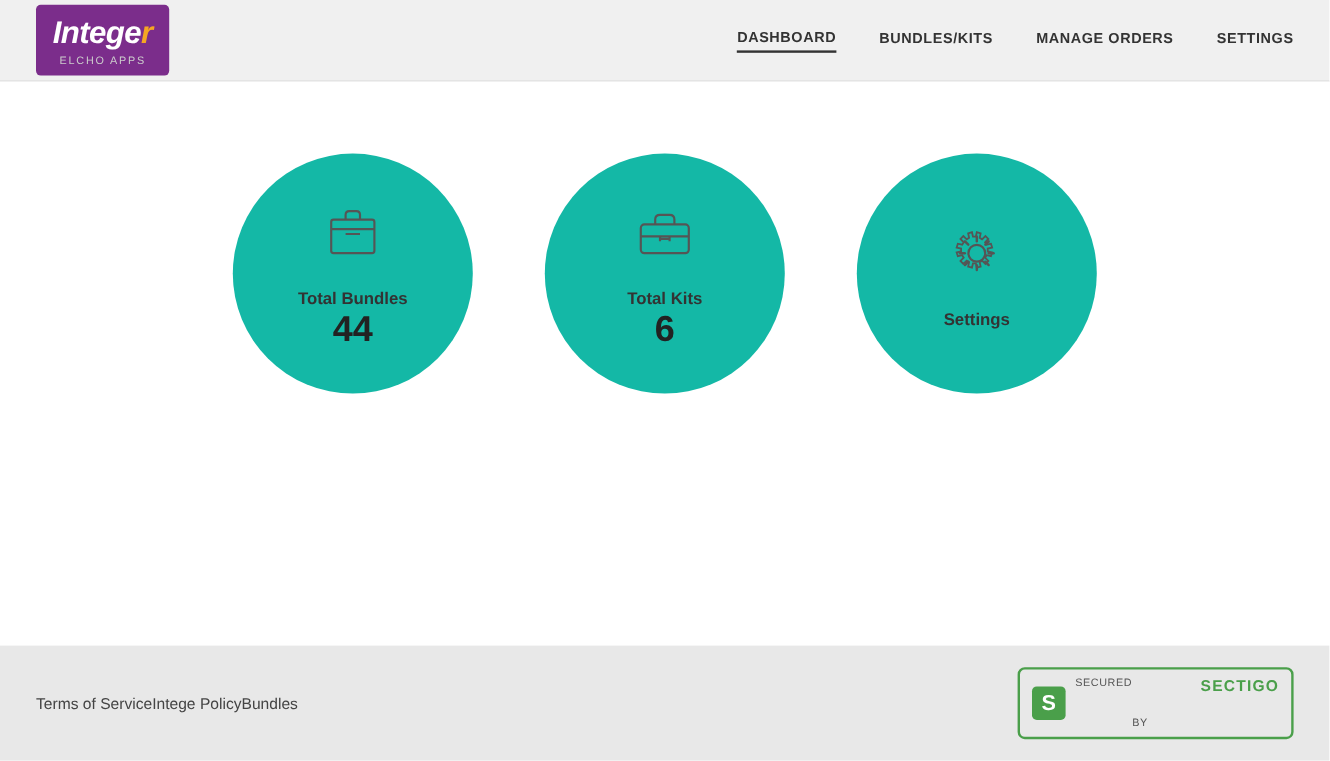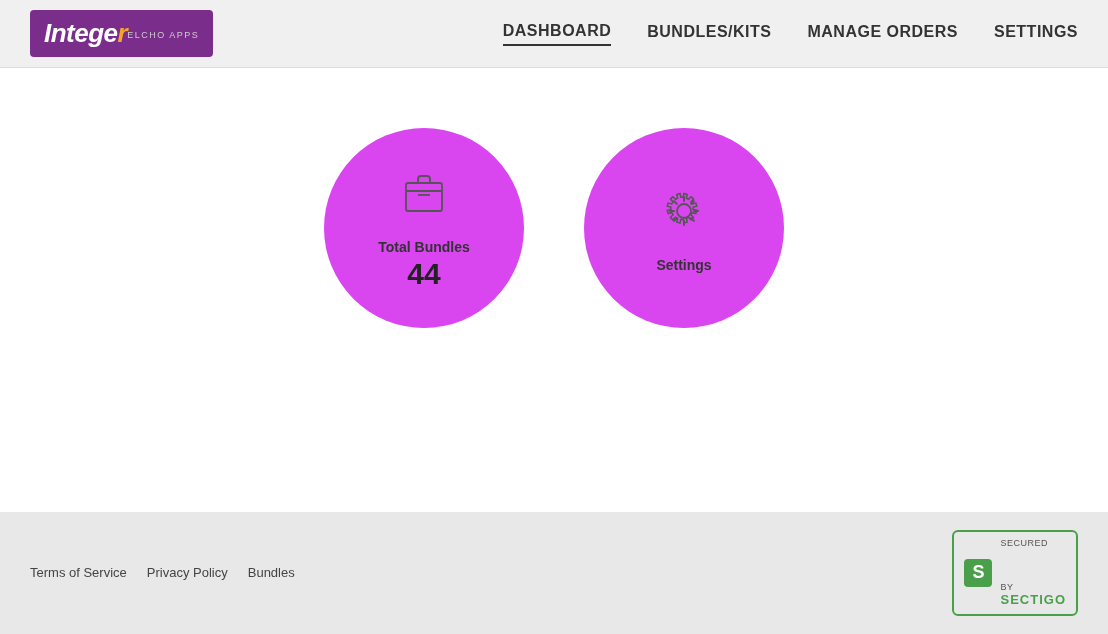--- a/index.html
+++ b/index.html
@@ -32,28 +32,28 @@
     .logo-text span {
       color: #f5a623;
     }
     .logo-subtitle {
       font-size: 9px;
       color: #ccc;
       letter-spacing: 1.5px;
       text-transform: uppercase;
       margin-top: 2px;
     }
-    .logo-inner { display: flex; flex-direction: row; align-items: center; }
+    .logo-inner { display: flex; flex-direction: column; align-items: center; }
     .nav {
       display: flex;
       gap: 36px;
       align-items: center;
     }
     .nav-item {
-      font-size: 16px;
+      font-size: 12px;
       font-weight: bold;
       color: #333;
       text-transform: uppercase;
       letter-spacing: 0.5px;
       cursor: pointer;
       padding-bottom: 4px;
       text-decoration: none;
     }
     .nav-item.active {
       border-bottom: 2px solid #333;
@@ -70,21 +70,21 @@
     }
     .cards-container {
       display: flex;
       gap: 60px;
       align-items: center;
     }
     .card {
       width: 200px;
       height: 200px;
       border-radius: 50%;
-      background: #d946ef;
+      background: #14b8a6;
       display: flex;
       flex-direction: column;
       align-items: center;
       justify-content: center;
       cursor: pointer;
     }
     .card-icon {
       margin-bottom: 14px;
       color: #555;
     }
@@ -111,21 +111,20 @@
     
     .footer {
       background: #e8e8e8;
       padding: 18px 30px;
       display: flex;
       align-items: center;
       justify-content: space-between;
     }
     .footer-links {
       display: flex;
-      gap: 20px;
     }
     .footer-link {
       font-size: 13px;
       color: #444;
       cursor: pointer;
       text-decoration: none;
     }
     .sectigo-badge {
       border: 2px solid #4a9f4a;
       border-radius: 6px;
@@ -141,39 +140,40 @@
       border-radius: 4px;
       display: flex;
       align-items: center;
       justify-content: center;
       font-weight: bold;
       font-size: 18px;
       color: #fff;
     }
     .sectigo-text {
       display: flex;
-      flex-direction: column;
+      flex-direction: row;
       line-height: 1.2;
     }
     .sectigo-secured {
       font-size: 9px;
       color: #555;
       letter-spacing: 0.5px;
     }
     .sectigo-by {
       font-size: 9px;
       color: #555;
       letter-spacing: 0.5px;
       margin-top: 33px;
     }
     .sectigo-name {
       font-size: 13px;
       font-weight: bold;
       color: #4a9f4a;
       letter-spacing: 1px;
+      margin-left: 44px;
     }
   </style>
 </head>
 <body>
 
 <header class="header">
   <div class="logo">
     <div class="logo-inner">
       <div class="logo-text">
         Intege<span>r</span>
@@ -199,20 +199,35 @@
           <rect x="10" y="18" width="36" height="28" rx="2" stroke="#555" stroke-width="1.8"></rect>
           <path d="M10 26 L46 26" stroke="#555" stroke-width="1.8"></path>
           <path d="M22 18 L22 14 Q22 11 25 11 L31 11 Q34 11 34 14 L34 18" stroke="#555" stroke-width="1.8"></path>
           <path d="M22 30 L34 30" stroke="#555" stroke-width="1.8"></path>
         </svg>
       </div>
       <div class="card-label">Total Bundles</div>
       <div class="card-count">44</div>
     </div>
 
+    <div class="card">
+      <div class="card-icon">
+        <svg width="56" height="56" viewBox="0 0 56 56">
+
+          <rect x="8" y="22" width="40" height="24" rx="3" stroke="#555" stroke-width="1.8"></rect>
+          <path d="M8 32 L48 32" stroke="#555" stroke-width="1.8"></path>
+          <path d="M20 22 L20 18 Q20 14 24 14 L32 14 Q36 14 36 18 L36 22" stroke="#555" stroke-width="1.8"></path>
+          <path d="M24 32 L24 36" stroke="#555" stroke-width="1.8"></path>
+          <path d="M32 32 L32 36" stroke="#555" stroke-width="1.8"></path>
+          <path d="M24 34 L32 34" stroke="#555" stroke-width="1.8"></path>
+        </svg>
+      </div>
+      <div class="card-label">Total Kits</div>
+      <div class="card-count">6</div>
+    </div>
 
     <div class="card">
       <div class="card-icon">
         <svg width="56" height="56" viewBox="0 0 56 56">
 
           <circle cx="28" cy="28" r="7" stroke="#555" stroke-width="1.8"></circle>
           <path d="M28 14 L28 18" stroke="#555" stroke-width="2" stroke-linecap="round"></path>
           <path d="M28 38 L28 42" stroke="#555" stroke-width="2" stroke-linecap="round"></path>
           <path d="M14 28 L18 28" stroke="#555" stroke-width="2" stroke-linecap="round"></path>
           <path d="M38 28 L42 28" stroke="#555" stroke-width="2" stroke-linecap="round"></path>
@@ -226,21 +241,21 @@
       </div>
       <div class="card-label">Settings</div>
     </div>
 
   </div>
 </main>
 
 <footer class="footer">
   <div class="footer-links">
     <a class="footer-link">Terms of Service</a>
-    <a class="footer-link">Privacy Policy</a>
+    <a class="footer-link">Intege Policy</a>
     <a class="footer-link">Bundles</a>
   </div>
   <div class="sectigo-badge">
     <div class="sectigo-s">S</div>
     <div class="sectigo-text">
       <span class="sectigo-secured">SECURED</span>
       <span class="sectigo-by">BY</span>
       <span class="sectigo-name">SECTIGO</span>
     </div>
   </div>

